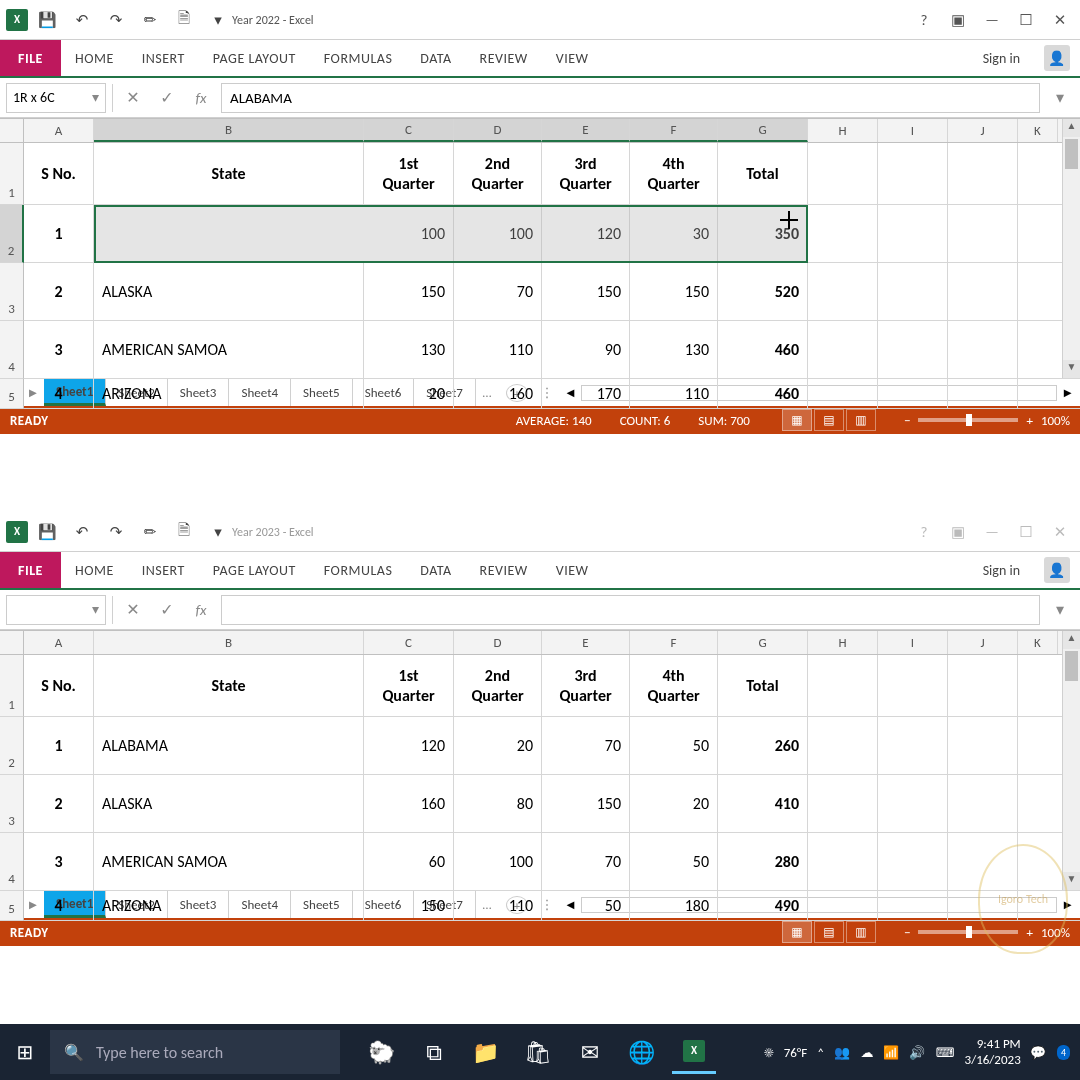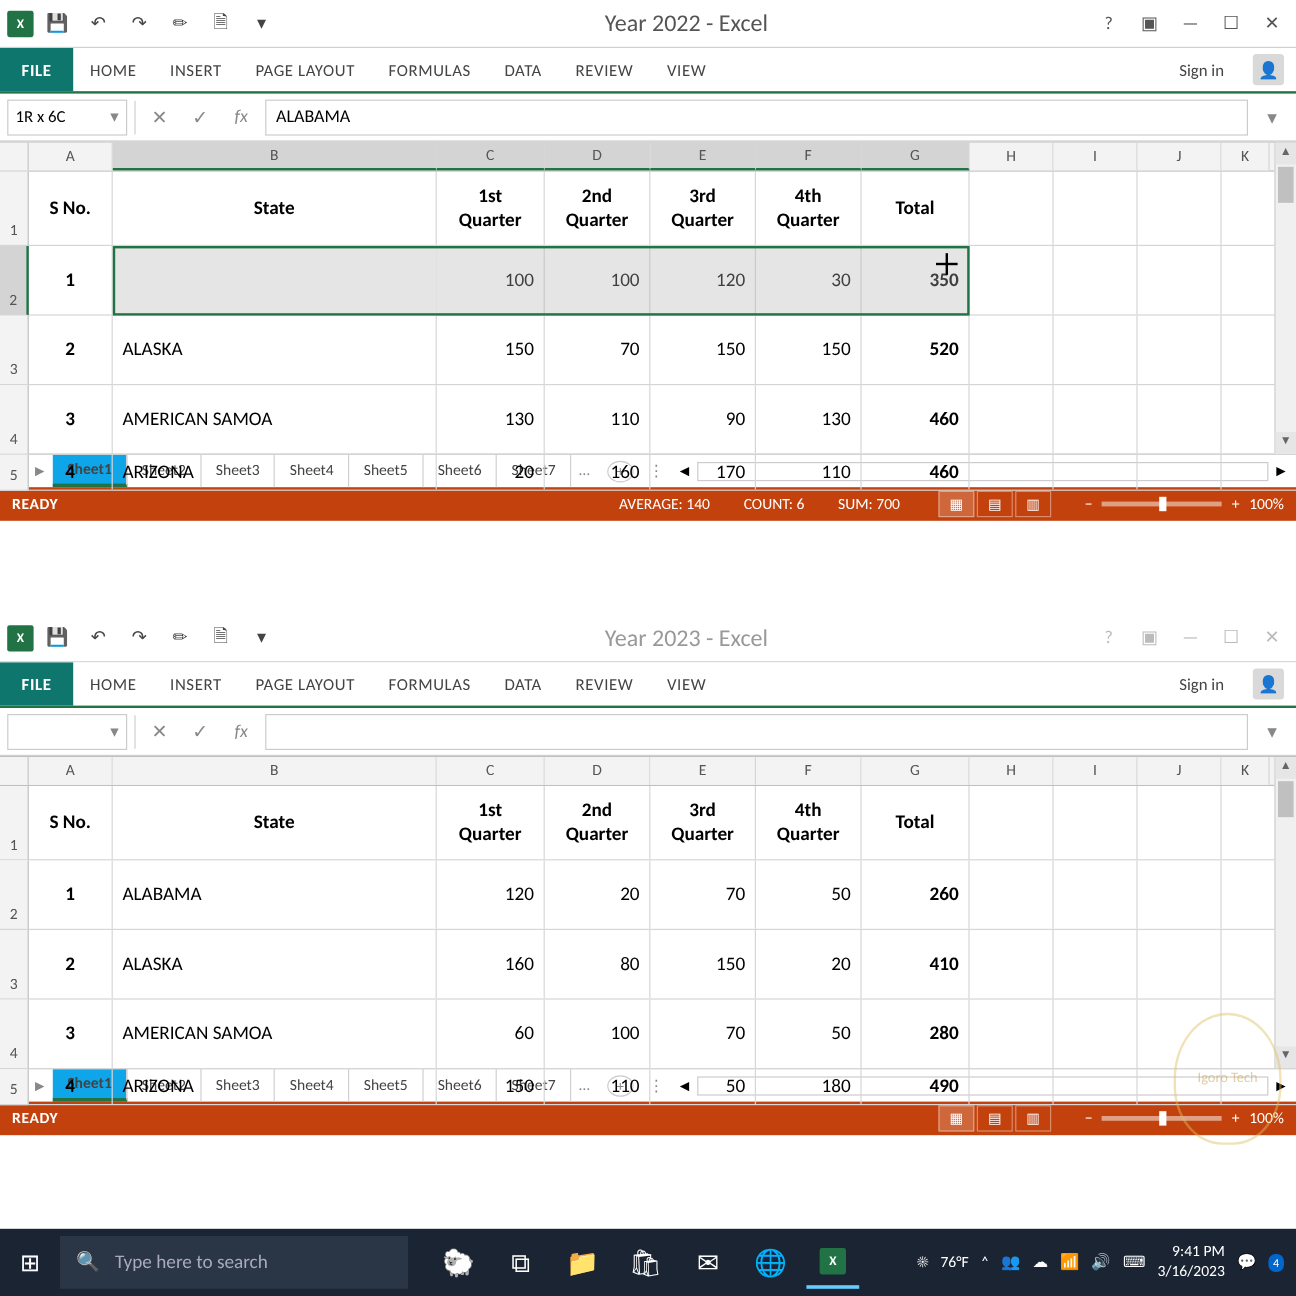--- a/index.html
+++ b/index.html
@@ -19,35 +19,35 @@
 .qat-btn {
   width: 28px; height: 28px; display: flex; align-items: center; justify-content: center;
   font-size: 15px; color: #444;
 }
 .excel-logo {
   width: 22px; height: 22px; background:#217346; color:#fff; font-weight:bold;
   font-size:11px; display:flex; align-items:center; justify-content:center;
   border-radius:2px;
 }
 .title-text {
-  flex: 1; text-align: center; font-size: 20px; color: #555;
+  flex: 1; font-size: 12px; color: #555;
 }
 .title-right { display:flex; align-items:center; gap:10px; padding-right:8px; }
 .title-right .win-btn { width:24px; text-align:center; font-size:15px; color:#555; }
 
 
 .ribbon-tabs {
   height: 38px; background: #fff; display:flex; align-items:stretch;
   border-bottom: 2px solid #217346;
 }
 .tab {
   padding: 0 14px; display:flex; align-items:center; font-size:14px;
   letter-spacing: .5px; color:#444;
 }
-.tab.file { background:#0f766e; color:#fff; font-weight:600; padding:4px 18px; }
+.tab.file { background:#be185d; color:#fff; font-weight:600; padding:4px 18px; }
 .signin { margin-left:auto; display:flex; align-items:center; gap:24px; padding-right:10px; font-size:14px; color:#444; }
 .avatar { width:26px; height:26px; background:#d9d9d9; border-radius:3px; display:flex; align-items:center; justify-content:center; color:#888; }
 
 
 .formula-bar {
   height:40px; display:flex; align-items:center; gap:6px;
   border-bottom:1px solid #d0d0d0; padding:4px 6px;
 }
 .name-box {
   width:100px; height:30px; border:1px solid #ccc; font-size:14px;

